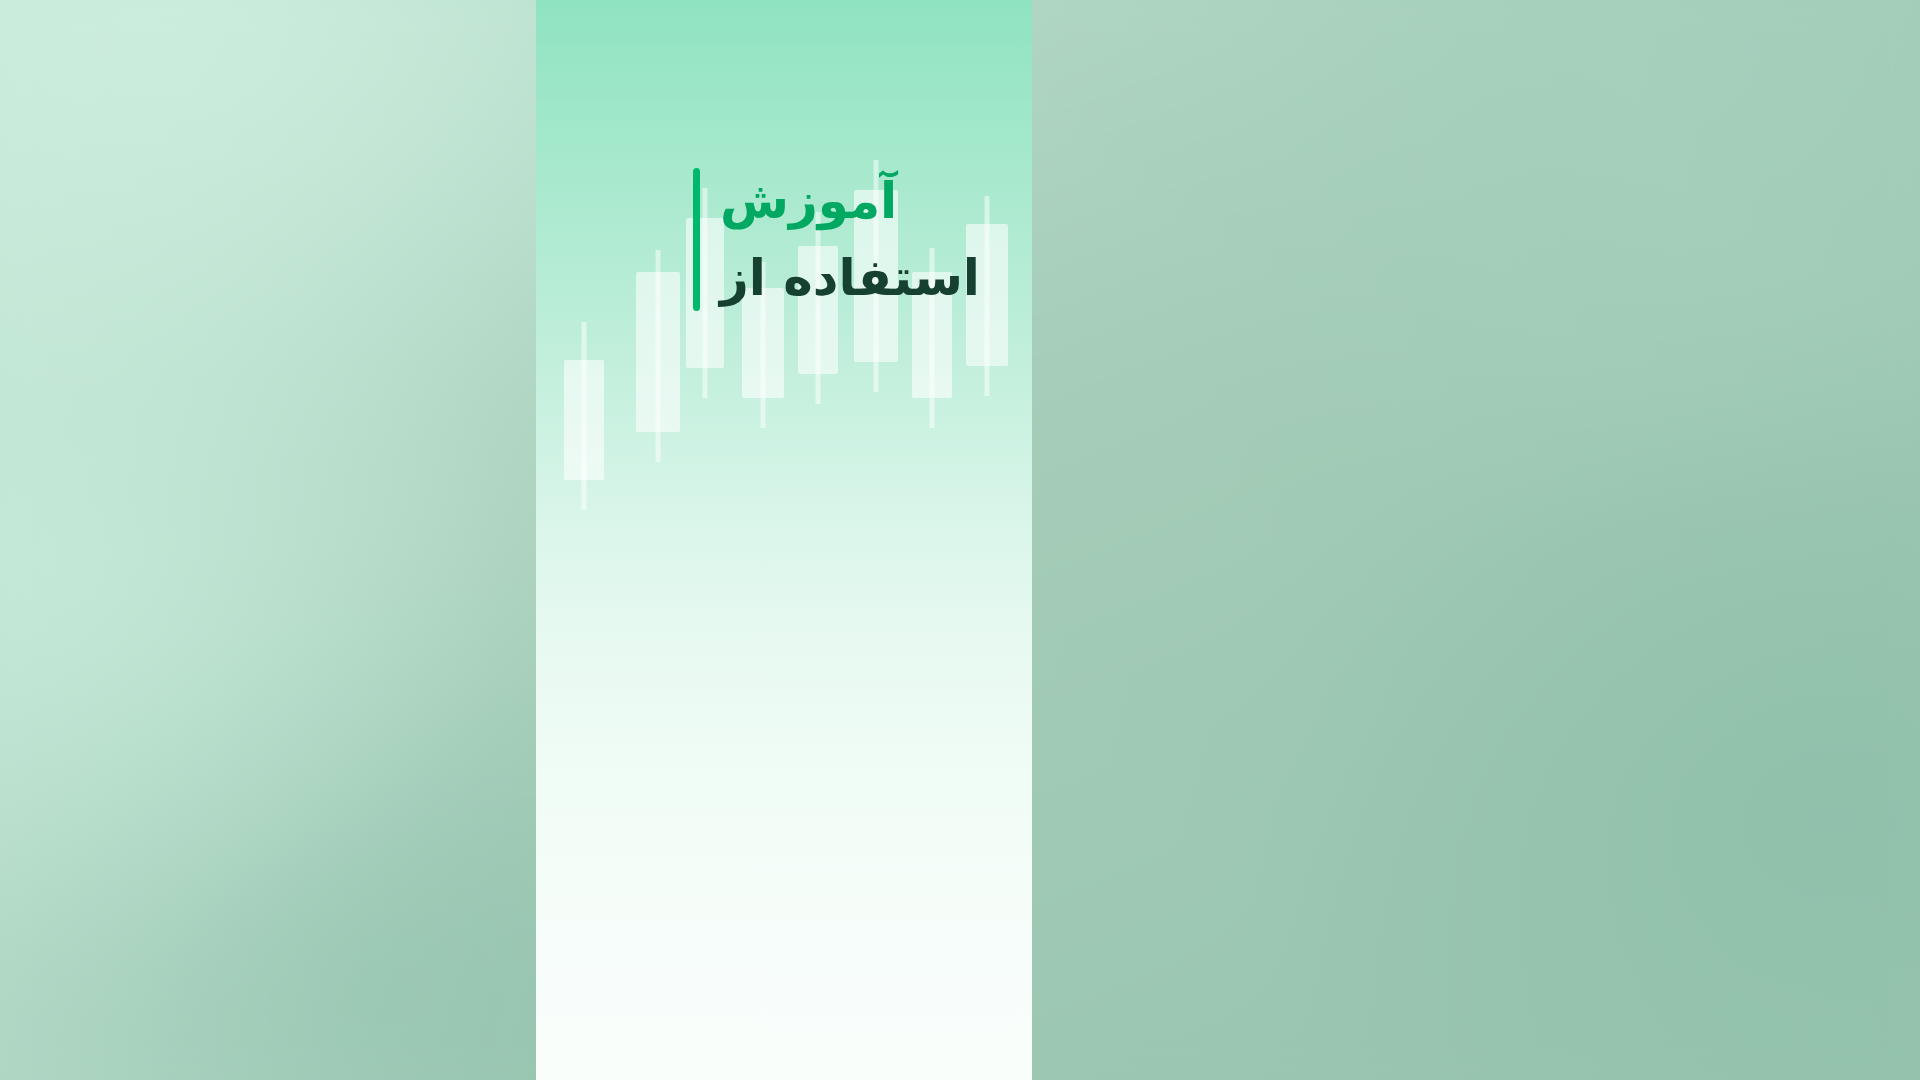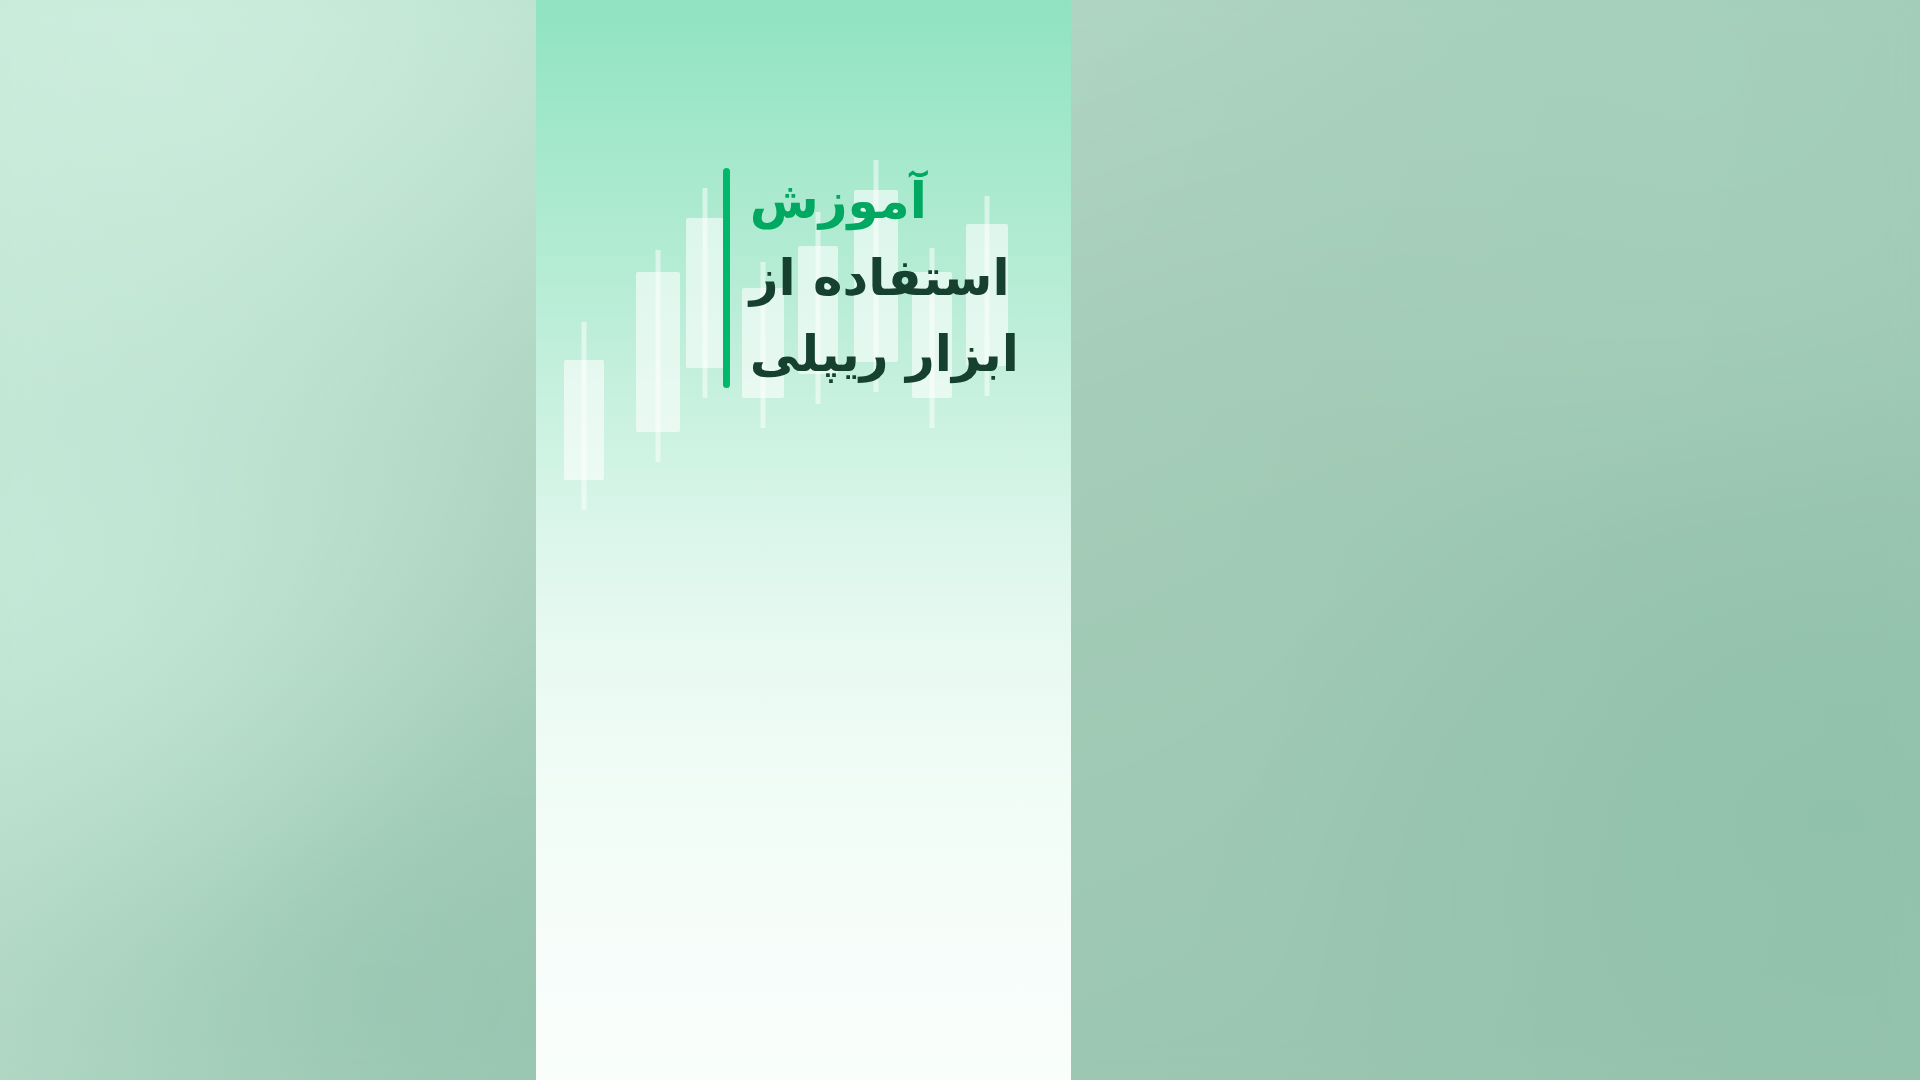--- a/index.html
+++ b/index.html
@@ -54,21 +54,20 @@
         #a3e8cb 13%,
         #b6ecd5 26%,
         #c9f1e0 38%,
         #d9f5e9 48%,
         #e6f9f1 58%,
         #eefbf5 68%,
         #f3fdf8 78%,
         #f7fdfa 88%,
         #f9fefb 100%);
     overflow: hidden;
-    padding-left: 39px;
   }
 
   
   .ghost-chart {
     position: absolute;
     left: 0;
     top: 0;
     width: 496px;
     height: 560px;
     pointer-events: none;
@@ -166,19 +165,18 @@
         <div class="ghost-candle" style="left: 430px; top: 196px; width: 42px; height: 210px;">
           <div class="ghost-wick" style="top: 0px; height: 200px;"></div>
           <div class="ghost-body" style="top: 28px; height: 142px;"></div>
         </div>
       </div>
 
     <div class="title-block">
       <div class="title-lines">
         <div class="title-line accent">آموزش</div>
         <div class="title-line dark">استفاده از</div>
-        <div class="title-line dark">ابزار ریپلی</div>
       </div>
       <div class="accent-bar"></div>
     </div>
 
   </div>
 </div>
 
 </body></html>

